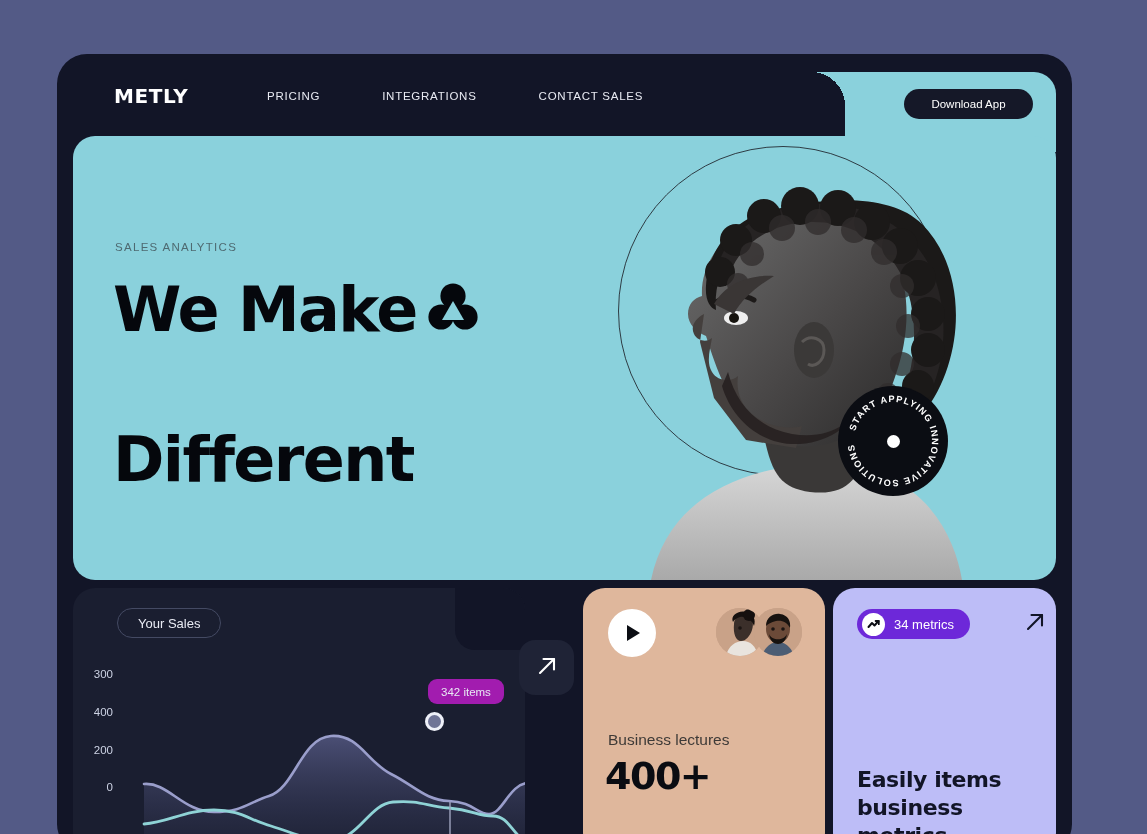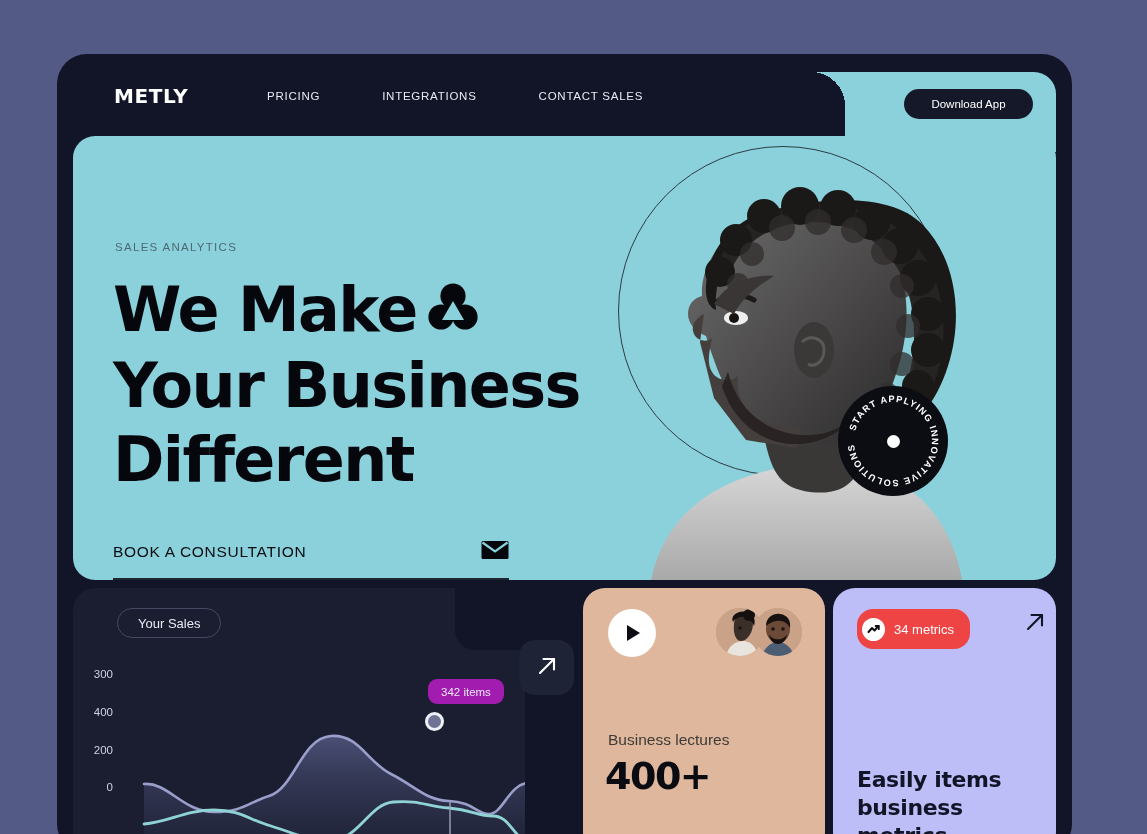--- a/index.html
+++ b/index.html
@@ -265,22 +265,22 @@
   
   .purple-card {
     position: absolute; left: 776px; top: 0;
     width: 223px; height: 266px;
     background: #bdbdf7;
     border-radius: 22px;
     overflow: hidden;
   }
   .metrics-pill {
     position: absolute; left: 24px; top: 21px;
-    height: 40px; padding: 0 16px 0 5px;
-    background: #ef4444; border-radius: 16px;
+    height: 30px; padding: 0 16px 0 5px;
+    background: #6d28d9; border-radius: 16px;
     display: flex; align-items: center;
     color: #ffffff; font-size: 13px;
     cursor: pointer;
   }
   .metrics-icon {
     width: 23px; height: 23px; border-radius: 50%;
     background: #ffffff; margin-right: 9px;
     display: flex; align-items: center; justify-content: center;
   }
   .purple-arrow {
@@ -322,36 +322,24 @@
 
       <div class="headline">
         <span>We Make</span><span class="trefoil"><svg width="52" height="52" viewBox="0 0 52 52">
               <g fill="#05070c">
                 <circle cx="26" cy="15" r="12.6"></circle>
                 <circle cx="14" cy="36" r="12.6"></circle>
                 <circle cx="38" cy="36" r="12.6"></circle>
               </g>
               <path d="M26 20 L37 39 L15 39 Z" fill="#8ad1dc"></path>
             </svg></span><br>
-        <span>Your Business</span><br>
+        <br>
         <span>Different</span>
       </div>
 
-      <div class="cta">
-        <div class="cta-row">
-          <div class="cta-label">BOOK A CONSULTATION</div>
-          <span>
-            <svg width="28" height="20" viewBox="0 0 28 20">
-              <rect x="0.5" y="1" width="27" height="18" rx="1.5" fill="#05070c"></rect>
-              <path d="M1.5 2.5 L14 11.5 L26.5 2.5" stroke="#8ad1dc" stroke-width="2.2" fill="none"></path>
-            </svg>
-          </span>
-        </div>
-        <div class="cta-line"></div>
-      </div>
 
       <div class="portrait-wrap">
 
         <div class="orbit"></div>
         <div class="orbit-dot-lg"></div>
         <div class="orbit-dot-sm"></div>
 
         <svg width="460" height="444" viewBox="0 0 460 444" style="position:absolute;left:0;top:0;">
           <defs>
             <linearGradient id="skin" x1="0" y1="0" x2="1" y2="1">

